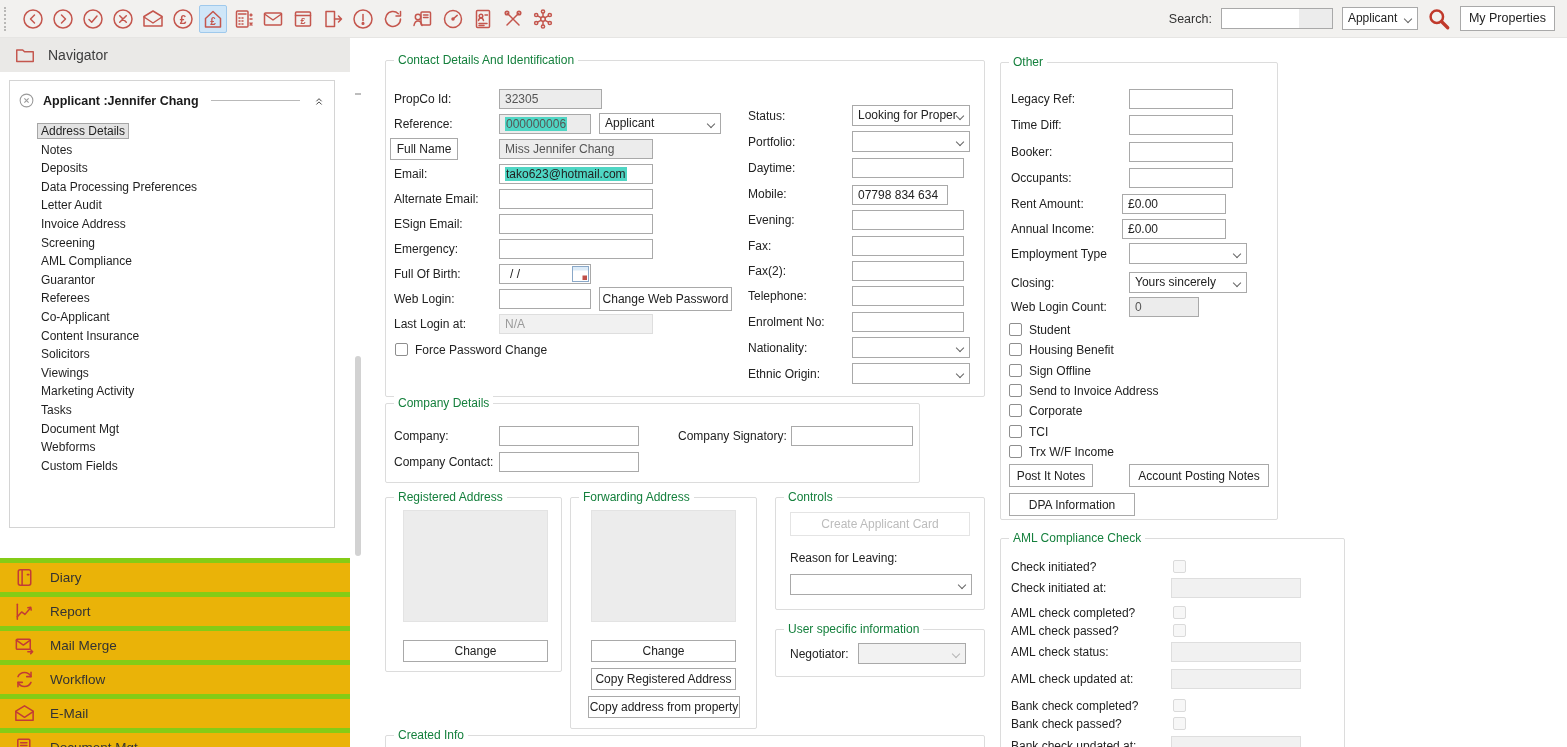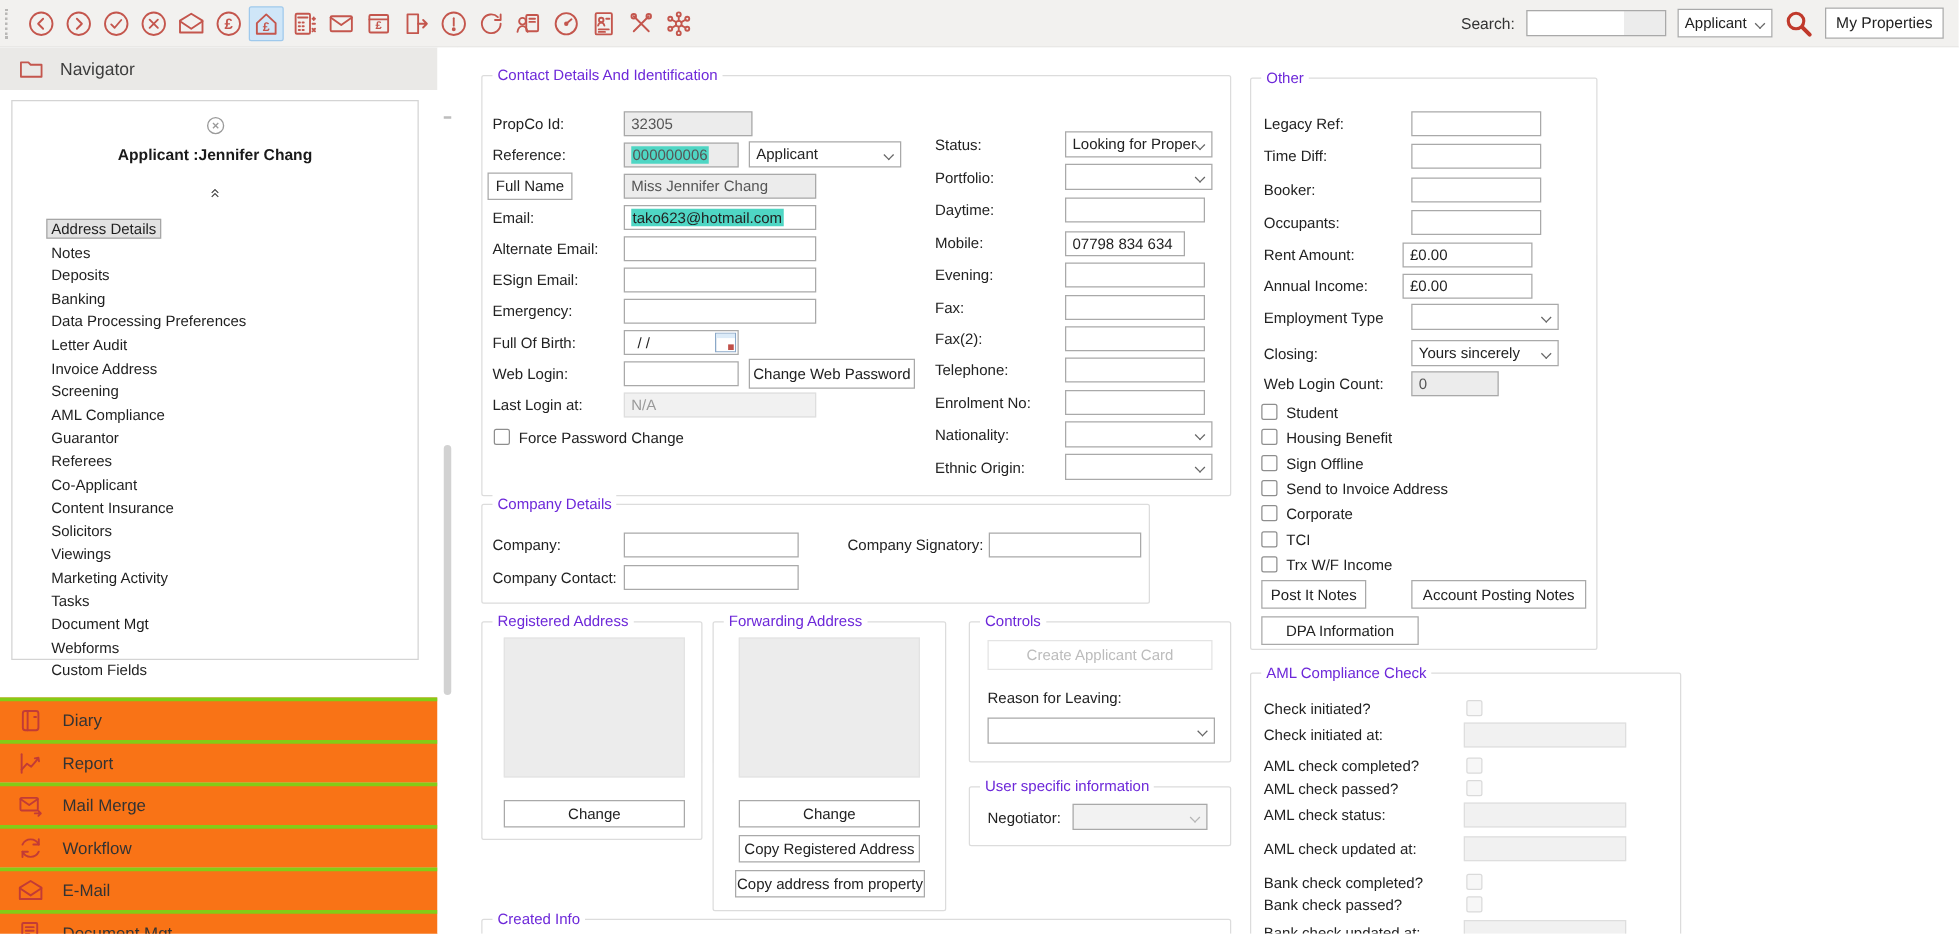--- a/index.html
+++ b/index.html
@@ -21,39 +21,39 @@
   .scope-sel { position:relative; width:76px; height:23px; border:1px solid #a9a9a9; background:#fff; line-height:21px; padding:0 16px 0 5px; overflow:hidden; white-space:nowrap; cursor:pointer; }
   .scope-sel::after { content:""; position:absolute; right:6px; top:8px; width:5px; height:5px; border-right:1.4px solid #666; border-bottom:1.4px solid #666; transform:rotate(45deg); }
   .mag svg { width:24px; height:24px; display:block; }
   .my-props { height:25px; border:1px solid #a9a9a9; background:#fff; font-size:12.5px; padding:0 8px; line-height:23px; cursor:pointer; white-space:nowrap; }
 
   
   .sidebar { position:absolute; top:38px; left:0; width:350px; bottom:0; background:#fff; }
   .nav-header { height:34px; background:#eae9e7; display:flex; align-items:center; gap:12px; padding-left:14px; font-size:14px; color:#3d3d3d; }
   .nav-header svg { width:22px; height:22px; stroke:#c4564d; fill:none; stroke-width:1.6; stroke-linejoin:round; }
   .nav-panel { position:absolute; top:42px; left:9px; width:326px; height:448px; background:#fff; border:1px solid #d4d4d4; }
-  .ctx-row { display:flex; align-items:center; padding:11px 8px 9px 8px; gap:8px;flex-direction:column; }
+  .ctx-row { display:flex; align-items:center; padding:11px 8px 9px 8px; gap:8px; }
   .ctx-row .xic svg { width:17px; height:17px; stroke:#9a9a9a; fill:none; stroke-width:1.5; display:block; }
   .ctx-title { font-weight:bold; font-size:12.5px; color:#1a1a1a; white-space:nowrap; }
   .ctx-line { flex:1; height:1px; background:#b9b9b9; margin:0 4px; }
   .ctx-collapse svg { width:14px; height:14px; stroke:#444; fill:none; stroke-width:1.7; display:block; cursor:pointer; }
   .nav-items { padding-left:31px; padding-top:4px; }
   .nav-item { height:18.6px; line-height:18.6px; font-size:12px; color:#1f1f1f; cursor:pointer; white-space:nowrap; }
   .nav-item .selbox { background:#e3e3e3; border:1px solid #a6a6a6; padding:0px 3px; margin-left:-4px; }
-  .acc-row { position:absolute; left:0; width:350px; height:34px; background:#f97316; border-top:3px solid #84cc16; display:flex; align-items:center; gap:14px; padding-left:13px; cursor:pointer; }
+  .acc-row { position:absolute; left:0; width:350px; height:34px; background:#eab308; border-top:5px solid #84cc16; display:flex; align-items:center; gap:14px; padding-left:13px; cursor:pointer; }
   .acc-row svg { width:23px; height:23px; stroke:#c23b36; fill:none; stroke-width:1.6; stroke-linecap:round; stroke-linejoin:round; }
   .acc-label { font-size:13.5px; color:#333; }
   .splitter { position:absolute; top:38px; left:350px; width:16px; bottom:0; background:#fff; }
   .split-dash { position:absolute; top:55px; left:5px; width:6px; height:2px; background:#bdbdbd; }
   .side-thumb { position:absolute; top:318px; left:5px; width:6px; height:200px; background:#d2d2d2; border-radius:3px; cursor:pointer; }
 
   
   .main { position:absolute; top:38px; left:366px; right:0; bottom:0; background:#fff; overflow:hidden; }
   .fs { position:absolute; border:1px solid #dcdcdc; border-radius:2px; background:#fff; }
-  .legend { position:absolute; top:-8px; left:8px; background:#fff; padding:0 4px; font-size:12px; color:#6d28d9; white-space:nowrap; }
+  .legend { position:absolute; top:-8px; left:8px; background:#fff; padding:0 4px; font-size:12px; color:#15803d; white-space:nowrap; }
   .lbl { position:absolute; font-size:12px; color:#222; line-height:20px; white-space:nowrap; }
   .fld { position:absolute; height:20px; border:1px solid #a9a9a9; background:#fff; font-size:12px; line-height:18px; padding:0 5px; overflow:hidden; white-space:nowrap; color:#222; }
   .fld.ro  { background:#ececec; color:#555; }
   .fld.ro2 { background:#f1f1f1; border-color:#dedede; color:#9a9a9a; }
   .sel { position:absolute; height:21px; border:1px solid #a9a9a9; background:#fff; font-size:12px; line-height:19px; padding:0 16px 0 5px; overflow:hidden; white-space:nowrap; cursor:pointer; }
   .sel::after { content:""; position:absolute; right:6px; top:7px; width:5px; height:5px; border-right:1.4px solid #666; border-bottom:1.4px solid #666; transform:rotate(45deg); }
   .sel.dis { background:#f2f2f2; color:#aaa; }
   .sel.dis::after { border-color:#b5b5b5; }
   .btn { position:absolute; border:1px solid #a9a9a9; background:#fff; font-size:12px; text-align:center; cursor:pointer; white-space:nowrap; color:#222; display:flex; align-items:center; justify-content:center; }
   .btn.disabled { border-color:#e4e4e4; color:#bcbcbc; cursor:default; }
@@ -225,21 +225,20 @@
       <span class="ctx-collapse">
             <svg viewBox="0 0 24 24">
               <path d="M7.5 12.5L12 8l4.5 4.5M7.5 18L12 13.5 16.5 18"></path>
             </svg>
           </span>
     </div>
     <div class="nav-items">
       <div class="nav-item"><span class="selbox">Address Details</span></div>
       <div class="nav-item"><span>Notes</span></div>
       <div class="nav-item"><span>Deposits</span></div>
-      <div class="nav-item"><span>Banking</span></div>
       <div class="nav-item"><span>Data Processing Preferences</span></div>
       <div class="nav-item"><span>Letter Audit</span></div>
       <div class="nav-item"><span>Invoice Address</span></div>
       <div class="nav-item"><span>Screening</span></div>
       <div class="nav-item"><span>AML Compliance</span></div>
       <div class="nav-item"><span>Guarantor</span></div>
       <div class="nav-item"><span>Referees</span></div>
       <div class="nav-item"><span>Co-Applicant</span></div>
       <div class="nav-item"><span>Content Insurance</span></div>
       <div class="nav-item"><span>Solicitors</span></div>

